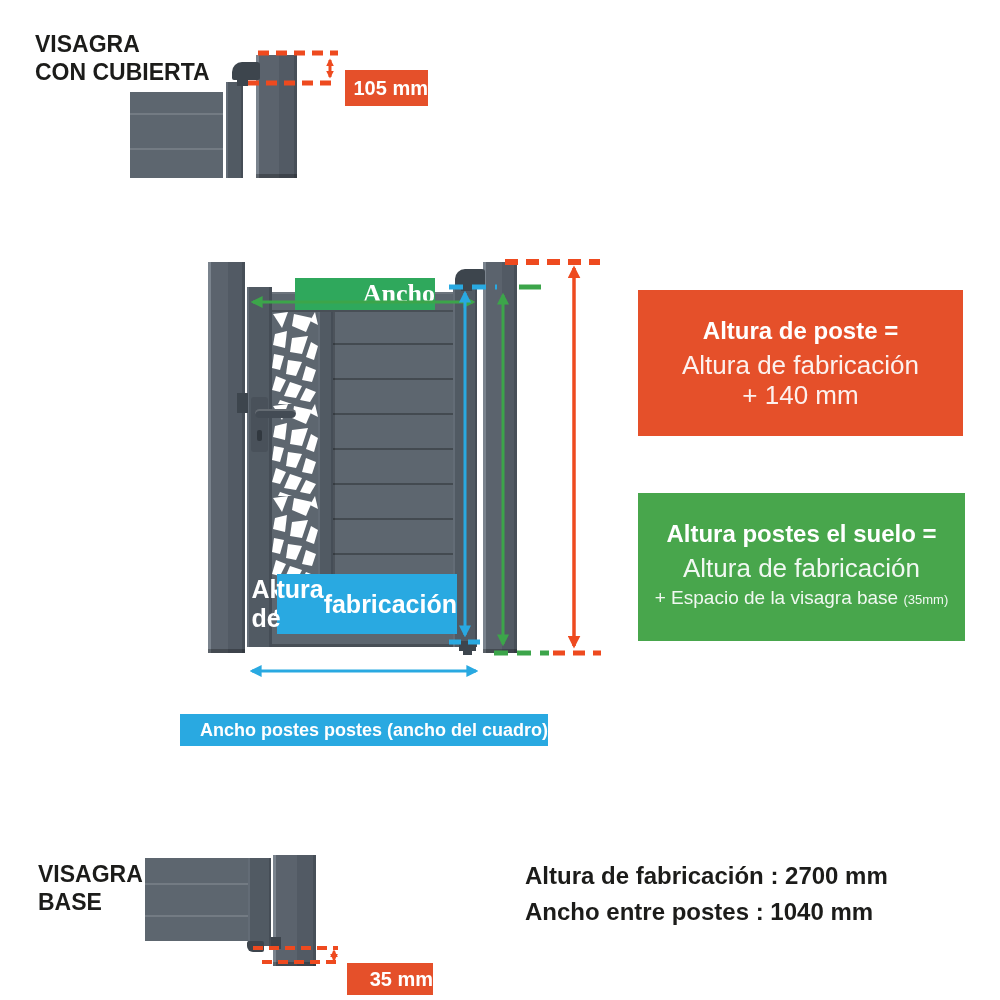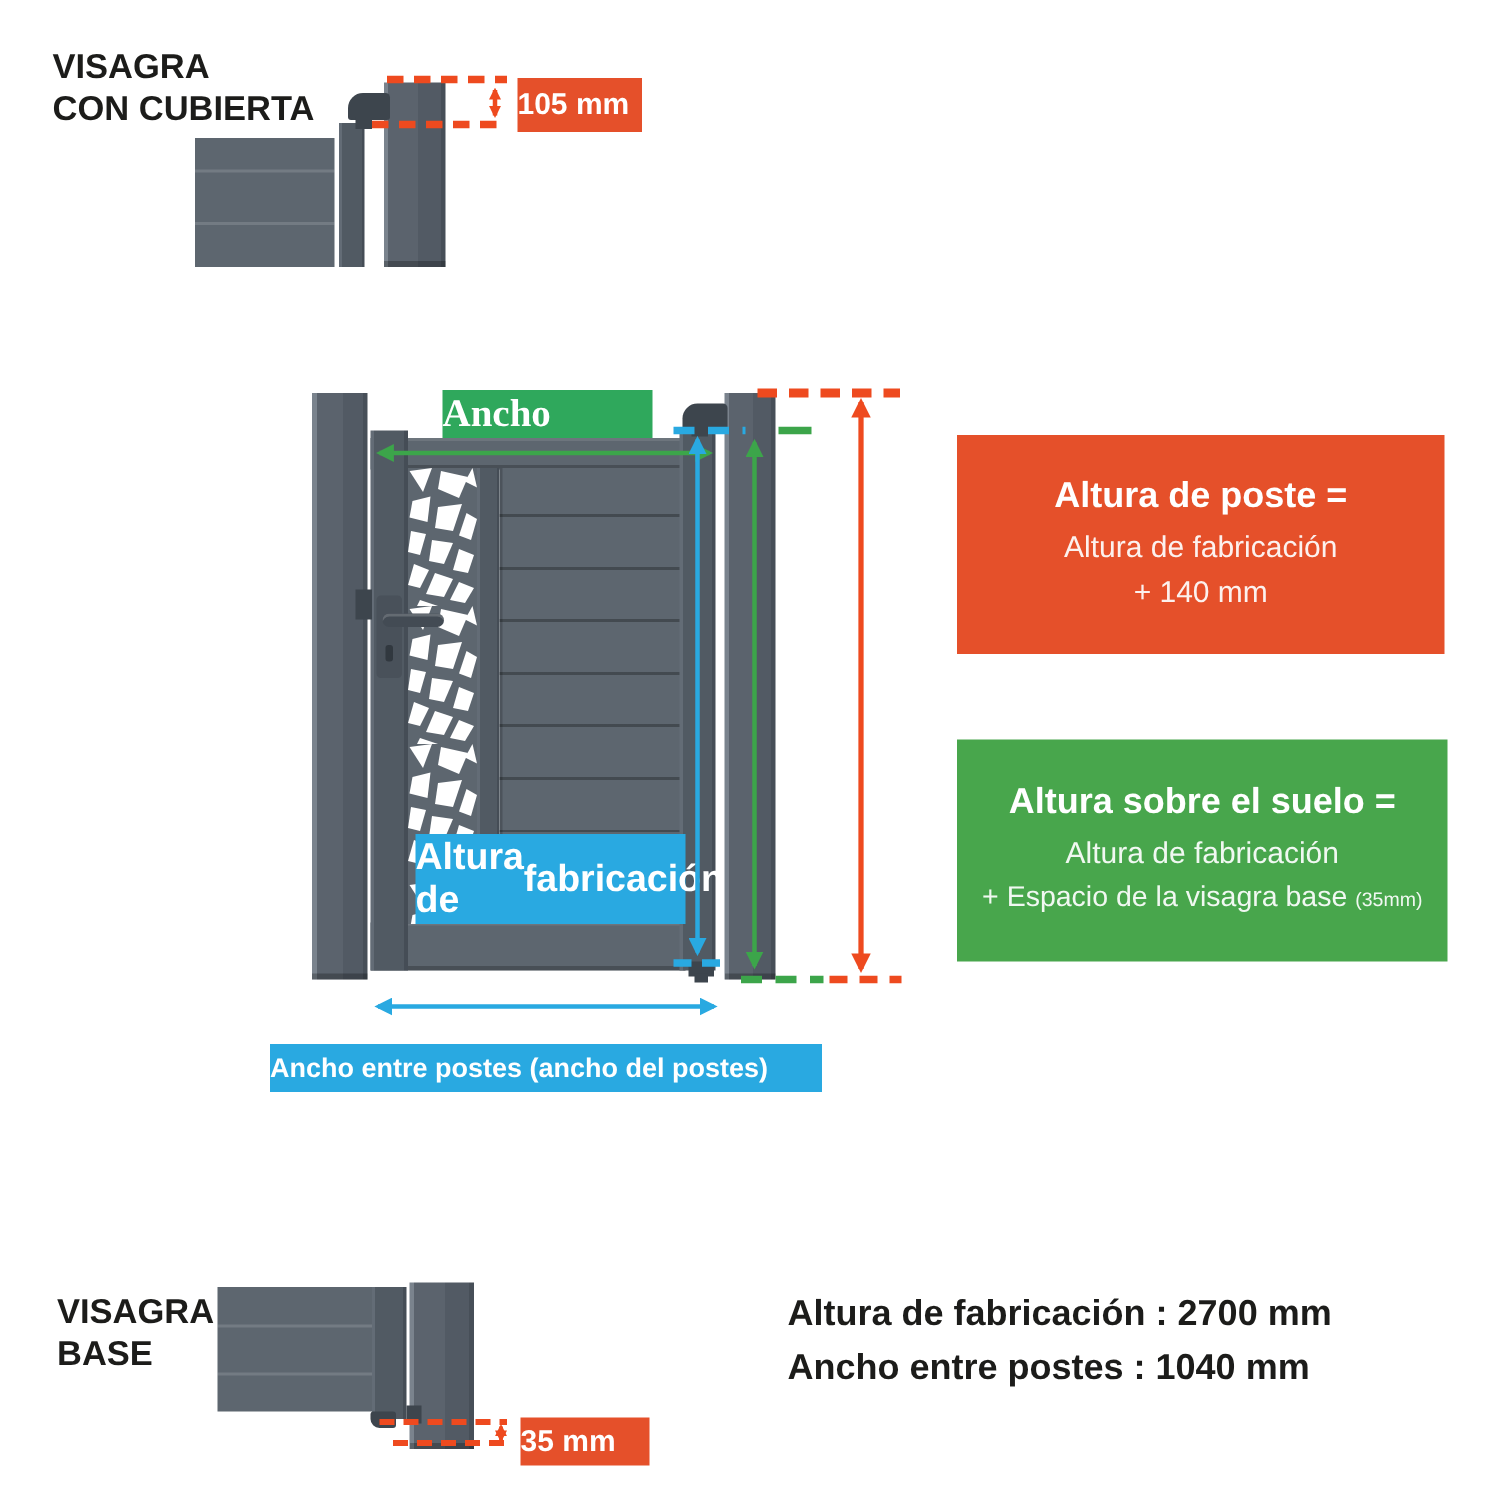--- a/index.html
+++ b/index.html
@@ -11,28 +11,28 @@
         box-shadow:inset 0 -4px 0 rgba(0,0,0,.25);}
   .stile{background:linear-gradient(90deg,#636c76 0 2px,#515a63 2px 90%,#454d56 90%);}
   .rail{background:#5d666f;box-shadow:inset 0 2px 0 rgba(255,255,255,.10),inset 0 -3px 0 rgba(0,0,0,.22);}
   .panelgray{background:#5d666f;}
   .fenceline{position:absolute;left:0;right:0;height:2px;background:rgba(255,255,255,.14);}
   .slats{background-color:#5d666f;
          background-image:repeating-linear-gradient(180deg,rgba(0,0,0,0) 0 31px,rgba(0,0,0,.28) 31px 33px,rgba(0,0,0,0) 33px 35px);
          box-shadow:inset 2px 0 0 rgba(0,0,0,.18);}
   .hinge{background:#3d454d;}
   
-  .tag{display:flex;align-items:center;justify-content:flex-start;color:#fff;font-weight:700;}
+  .tag{display:flex;align-items:center;justify-content:flex-end;color:#fff;font-weight:700;margin-top:18px;}
   .tag-orange{background:#E5502A;font-size:20px;font-weight:600;}
   .tag-green{background:#2FA85C;font-size:26px;font-family:Liberation Serif, serif;}
   .tag-blue{background:#29A9E1;}
   .bigbox{display:flex;flex-direction:column;align-items:center;justify-content:center;
           color:#fff;text-align:center;line-height:30px;}
   .bigbox .t{font-size:24px;font-weight:700;margin-bottom:4px;}
-  .bigbox .s{font-size:20px;font-weight:400;opacity:.92;}
+  .bigbox .s{font-size:26px;font-weight:400;opacity:.92;}
   .bigbox .note{font-size:13px;}
   .box-orange{background:#E5502A;}
   .box-green{background:#48A64C;}
   .h1txt{font-size:23px;line-height:28px;font-weight:800;color:#1c1c1a;}
   .specs{font-size:24px;font-weight:700;color:#1c1c1a;}
   svg.overlay{position:absolute;left:0;top:0;pointer-events:none;}
 </style>
 </head>
 <body>
 
@@ -99,30 +99,30 @@
   <div class="abs" style="left:257px;top:430px;width:5px;height:11px;background:#31383f;border-radius:2px;"></div>
 
   <div class="abs tag tag-green" style="left:295px;top:260px;width:140px;height:32px;">
     <span>Ancho</span>
   </div>
   <div class="abs tag tag-blue" style="left:277px;top:556px;width:180px;height:60px;flex-direction:row;font-size:25px;line-height:29px;">
     <div>Altura de</div>
     <div>fabricación</div>
   </div>
   <div class="abs tag tag-blue" style="left:180px;top:696px;width:368px;height:32px;font-size:18px;">
-    <span>Ancho entre postes (ancho del postes)</span>
+    <span>Ancho postes postes (ancho del cuadro)</span>
   </div>
 
   <div class="abs bigbox box-orange" style="left:638px;top:290px;width:325px;height:146px;">
     <div class="t">Altura de poste =</div>
     <div class="s">Altura de fabricación</div>
     <div class="s">+ 140 mm</div>
   </div>
   <div class="abs bigbox box-green" style="left:638px;top:493px;width:327px;height:148px;">
-    <div class="t">Altura sobre el suelo =</div>
+    <div class="t">Altura postes el suelo =</div>
     <div class="s">Altura de fabricación</div>
     <div class="s" style="font-size:19px;white-space:nowrap;">
       <span>+ Espacio de la visagra base</span>
       <span class="note">(35mm)</span>
     </div>
   </div>
 
   <div class="abs h1txt" style="left:38px;top:860px;">
     <div>VISAGRA</div>
     <div>BASE</div>

